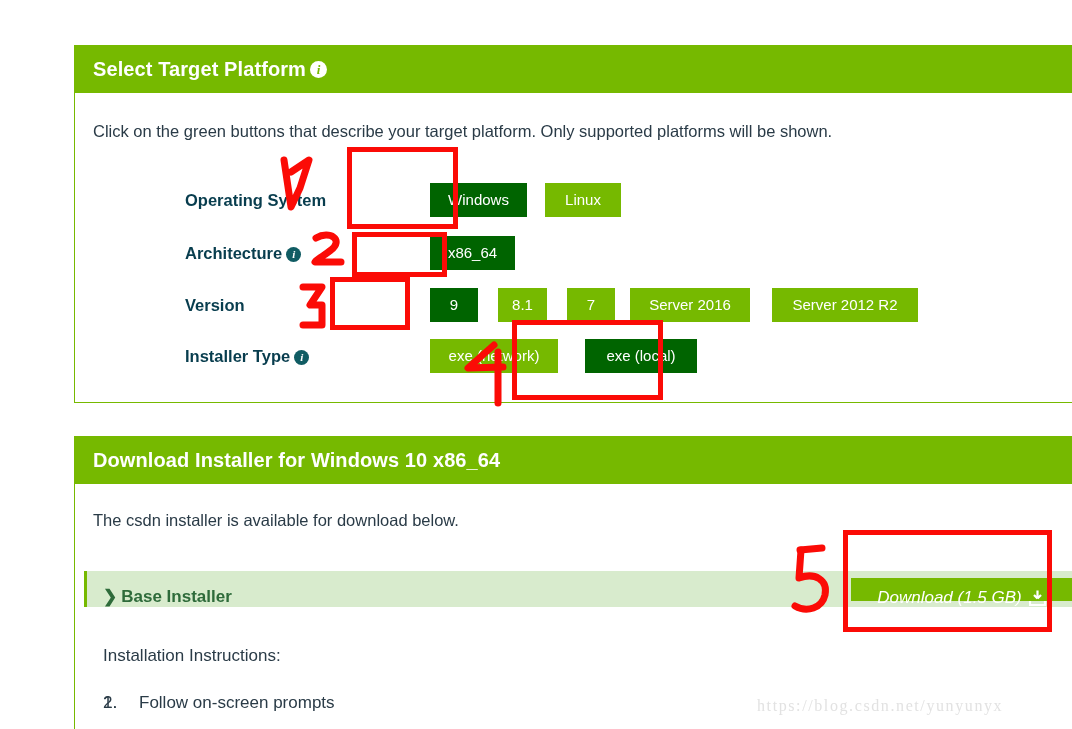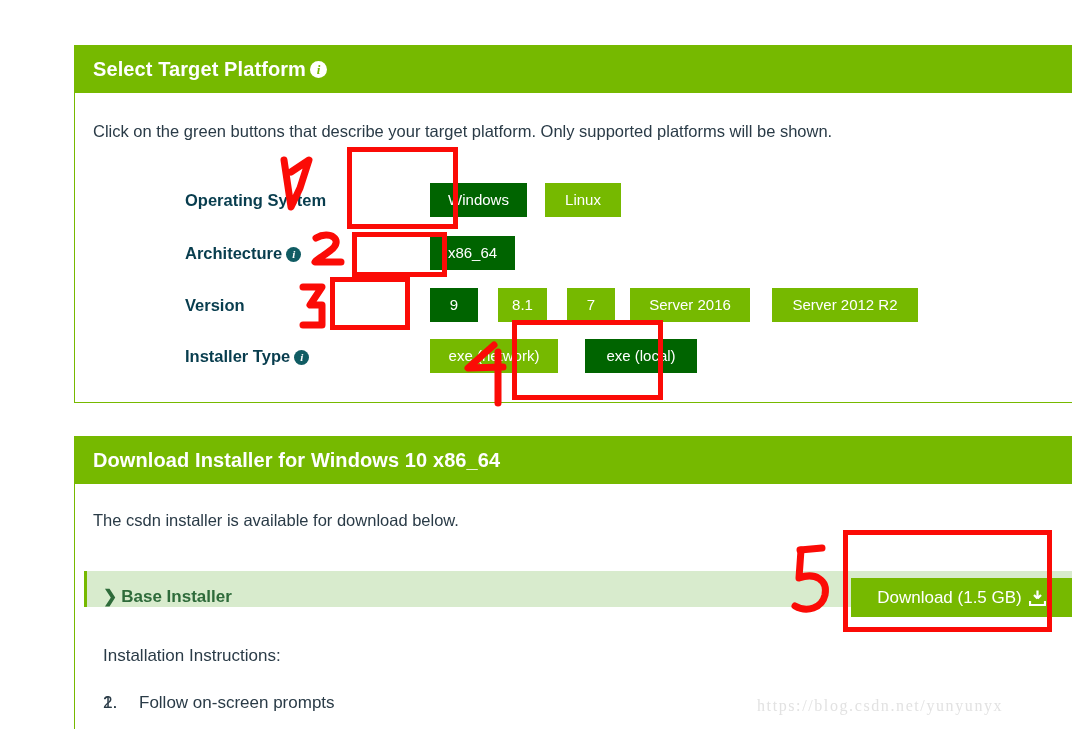--- a/index.html
+++ b/index.html
@@ -142,30 +142,31 @@
     font-size: 17px;
     font-weight: bold;
     margin-right: 4px;
     color: #2e6b3a;
   }
   .dl-button {
     position: absolute;
     left: 851px;
     top: 578px;
     width: 221px;
-    height: 39px;
+    height: 23px;
     background: #76b900;
     color: #ffffff;
     font-size: 17px;
     line-height: 39px;
     text-align: center;
     box-sizing: border-box;
     cursor: pointer;
     user-select: none;
     white-space: nowrap;
+    font-style: italic;
   }
   .dl-icon {
     display: inline-block;
     vertical-align: -3px;
     margin-left: 7px;
   }
 
   .instr-title {
     position: absolute;
     left: 103px;

